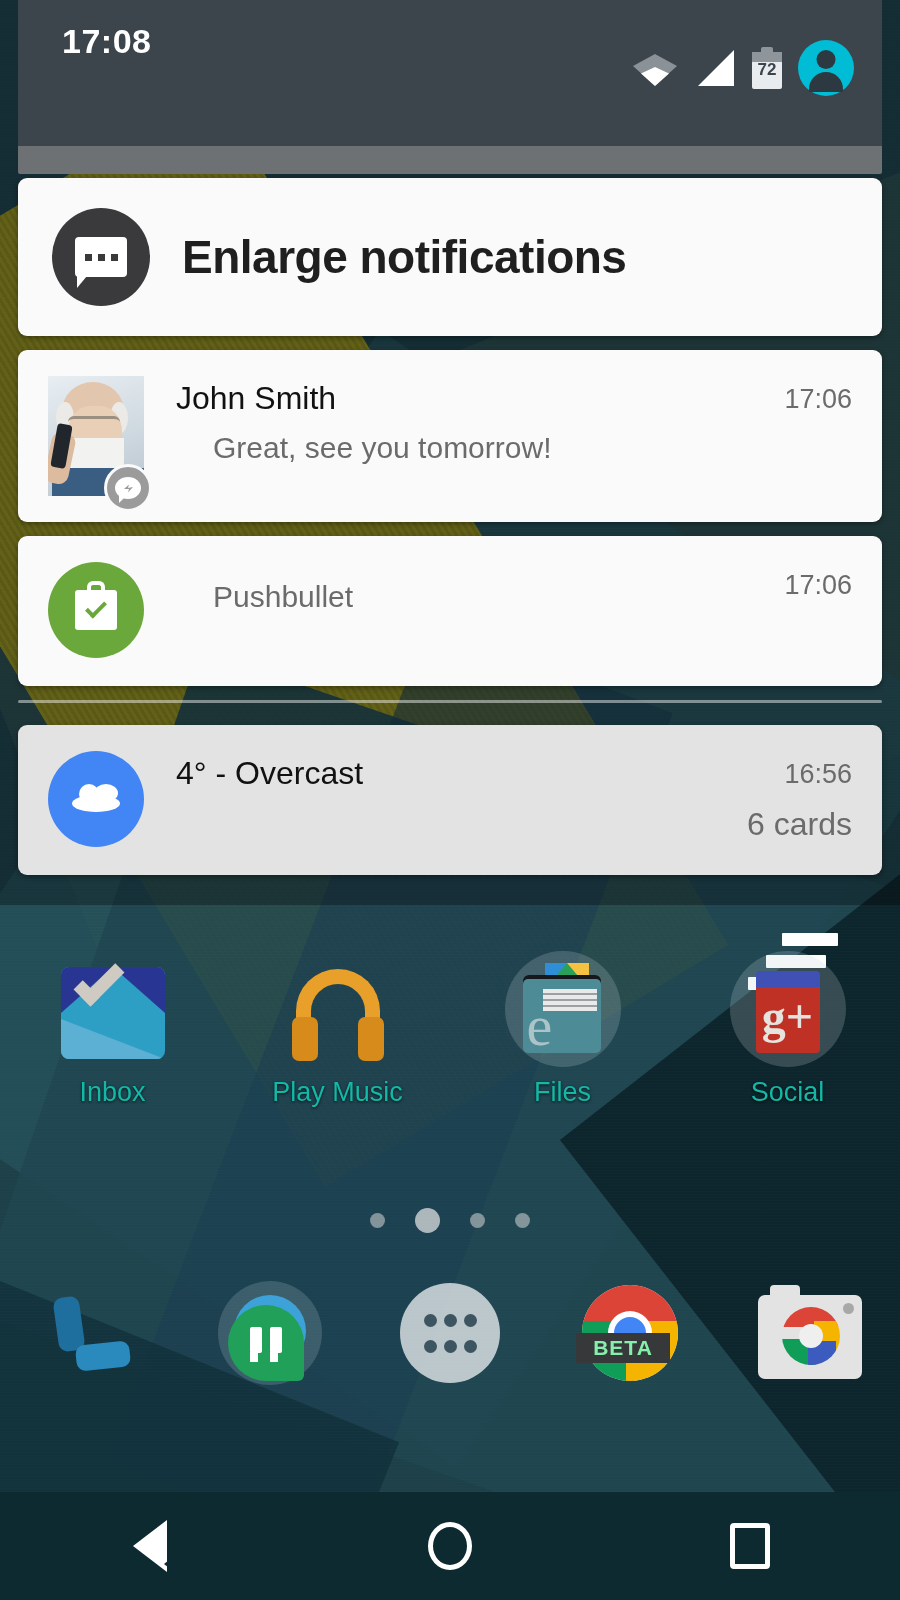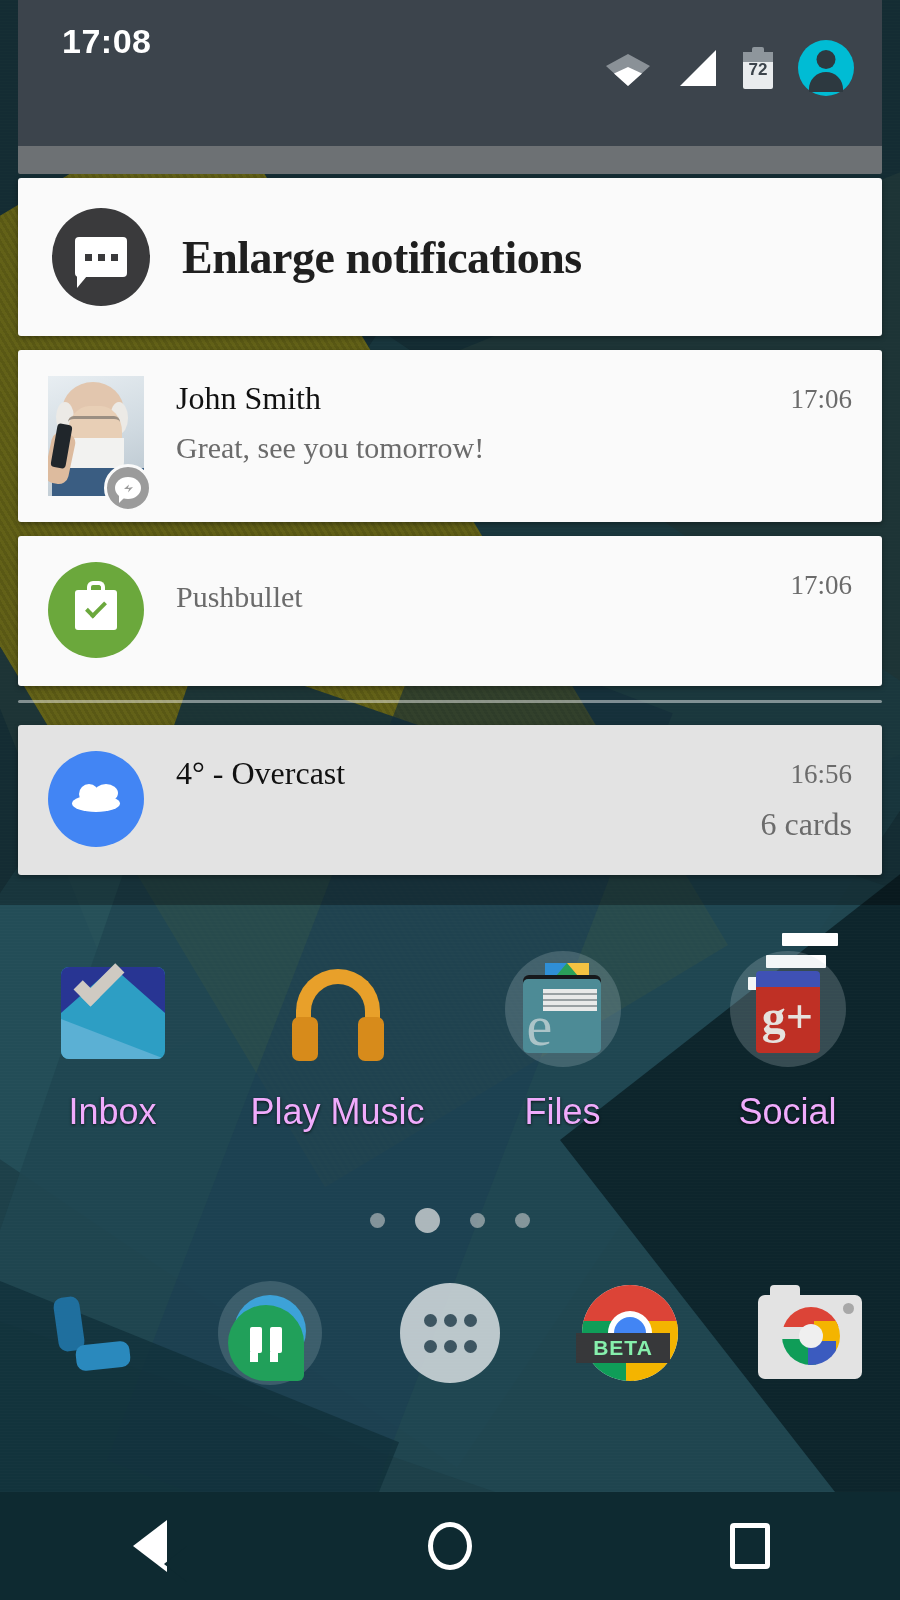--- a/index.html
+++ b/index.html
@@ -51,21 +51,21 @@
     background:rgba(0,0,0,.30); z-index:1; }
 
   
   #status-header {
     position:absolute; left:18px; top:0; width:864px; height:146px;
     background:#3c444c; z-index:6; padding:24px 24px 0 44px;
   }
   .clock { color:#fff; font-size:34px; font-weight:bold; letter-spacing:.5px; line-height:1; }
   .date  { color:#d5d8da; font-size:27px; margin-top:16px; line-height:1; }
 
-  #status-icons { position:absolute; right:28px; top:40px; display:flex; align-items:center; gap:25px; }
+  #status-icons { position:absolute; right:28px; top:40px; display:flex; align-items:center; gap:16px; }
 
   .ic-wifi { width:46px; height:40px; position:relative; }
   .ic-cell { width:42px; height:40px; }
   .ic-batt { width:30px; height:42px; position:relative; }
   .batt-body { position:absolute; left:0; top:5px; width:30px; height:37px; background:#e9ecee; border-radius:2px; }
   .batt-cap  { position:absolute; left:9px; top:0; width:12px; height:7px; background:#8e969c; border-radius:2px 2px 0 0; }
   .batt-top  { position:absolute; left:0; top:5px; width:30px; height:10px; background:#8e969c; }
   .batt-num  { position:absolute; left:0; top:14px; width:30px; text-align:center;
                font-size:17px; font-weight:bold; color:#3c444c; line-height:1; }
   .ic-avatar { width:56px; height:56px; border-radius:50%; background:#00bcd4; position:relative; }
@@ -73,41 +73,41 @@
              border-radius:50%; background:#2d3940; }
   .av-body { position:absolute; left:50%; top:32px; transform:translateX(-50%); width:34px; height:20px;
              border-radius:17px 17px 0 0; background:#2d3940; }
 
   
   #peek-card { position:absolute; left:18px; top:146px; width:864px; height:28px;
     background:#6d7174; border-radius:0 0 2px 2px; z-index:5; }
 
   
   #notif-stack { position:absolute; left:18px; top:178px; width:864px; z-index:7; }
-  .ncard { background:#fafafa; border-radius:3px; margin-bottom:14px;
-           box-shadow:0 2px 5px rgba(0,0,0,.35); position:relative;font-family:Liberation Serif, serif; }
+  .ncard { background:#fafafa; border-radius:9px; margin-bottom:14px;
+           box-shadow:0 2px 5px rgba(0,0,0,.35); position:relative; }
   .ncard.dim { background:#e3e3e3; }
 
   
   #card-enlarge { height:158px; display:flex; align-items:center; padding:0 34px; }
   .ic-chat-circle { width:98px; height:98px; border-radius:50%; background:#3a3a3c;
       display:flex; align-items:center; justify-content:center; flex:0 0 auto; }
   .bubble { width:52px; height:40px; background:#fff; border-radius:4px; position:relative;
       display:flex; align-items:center; justify-content:center; gap:6px; }
   .bubble:after { content:""; position:absolute; left:2px; bottom:-11px;
       border-left:10px solid #fff; border-bottom:12px solid transparent; }
   .bdot { width:7px; height:7px; background:#3a3a3c; }
   .enlarge-title { font-size:46px; font-weight:bold; color:#1f1f1f; margin-left:32px; letter-spacing:-.5px; }
 
   
   .nrow { display:flex; align-items:flex-start; padding:26px 30px 26px 30px; min-height:150px; }
   .nicon-wrap { flex:0 0 auto; width:96px; position:relative; }
   .ntext { flex:1 1 auto; padding-left:32px; padding-top:4px; min-width:0; }
   .ntitle { font-size:32px; color:#111; line-height:1.15; }
-  .nsub   { font-size:30px; color:#6b6b6b; margin-top:14px; line-height:1.15; }
+  .nsub   { font-size:30px; color:#6b6b6b; margin-top:14px; line-height:1.15;margin-left:37px; }
   .nmeta  { flex:0 0 auto; text-align:right; padding-top:8px; }
   .ntime  { font-size:27px; color:#6b6b6b; line-height:1.15; }
   .ncount { font-size:32px; color:#6b6b6b; margin-top:16px; line-height:1.15; }
 
   
   .photo { width:96px; height:120px; position:relative; overflow:hidden; background:#c9d3dc; }
   .ph-bg   { position:absolute; inset:0; background:linear-gradient(160deg,#e8eef2 0%,#cfd9e0 55%,#b8c4cd 100%); }
   .ph-skull{ position:absolute; left:14px; top:6px; width:62px; height:58px; border-radius:50% 50% 45% 45%;
              background:#e2c6ae; }
   .ph-face { position:absolute; left:20px; top:30px; width:54px; height:64px; border-radius:40% 40% 48% 48%;
@@ -152,21 +152,21 @@
   .cl-2 { left:22px; bottom:10px; width:24px; height:18px; }
 
   #notif-divider { height:3px; background:rgba(255,255,255,.45); margin:10px 0 22px 0; border-radius:2px; }
 
   
   #home { position:absolute; left:0; top:905px; width:900px; height:695px; z-index:3; }
 
   .app-row { position:absolute; left:0; width:900px; display:flex; }
   .app-cell { flex:1 1 0; display:flex; flex-direction:column; align-items:center; }
   .app-ic { width:132px; height:132px; position:relative; }
-  .app-lbl { margin-top:14px; font-size:36px; color:#f0abfc; text-shadow:0 1px 3px rgba(0,0,0,.75); }
+  .app-lbl { font-size:27px; color:#14b8a6; text-shadow:0 1px 3px rgba(0,0,0,.75); }
 
   
   .inbox-env { position:absolute; left:14px; top:22px; width:104px; height:92px;
      background:#2d9ec4; border-radius:8px; overflow:hidden; }
   .inbox-flapA { position:absolute; left:0; top:0; width:0;height:0;
      border-left:52px solid #283593; border-right:52px solid #283593; border-bottom:46px solid transparent; }
   .inbox-tri { position:absolute; left:0; bottom:0; width:0;height:0;
      border-left:104px solid #5bb0d4; border-top:40px solid transparent; }
   .inbox-chk { position:absolute; left:28px; top:24px; width:48px; height:24px;
      border-left:13px solid #cfcac2; border-bottom:13px solid #cfcac2; transform:rotate(-45deg); }

